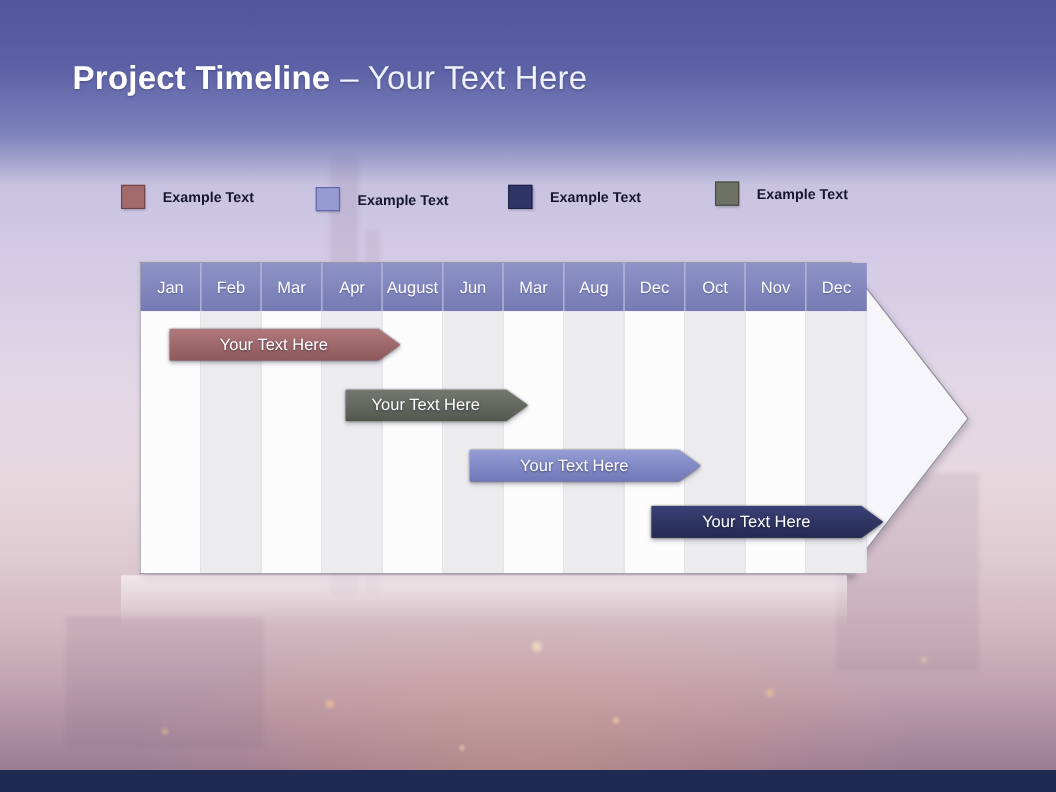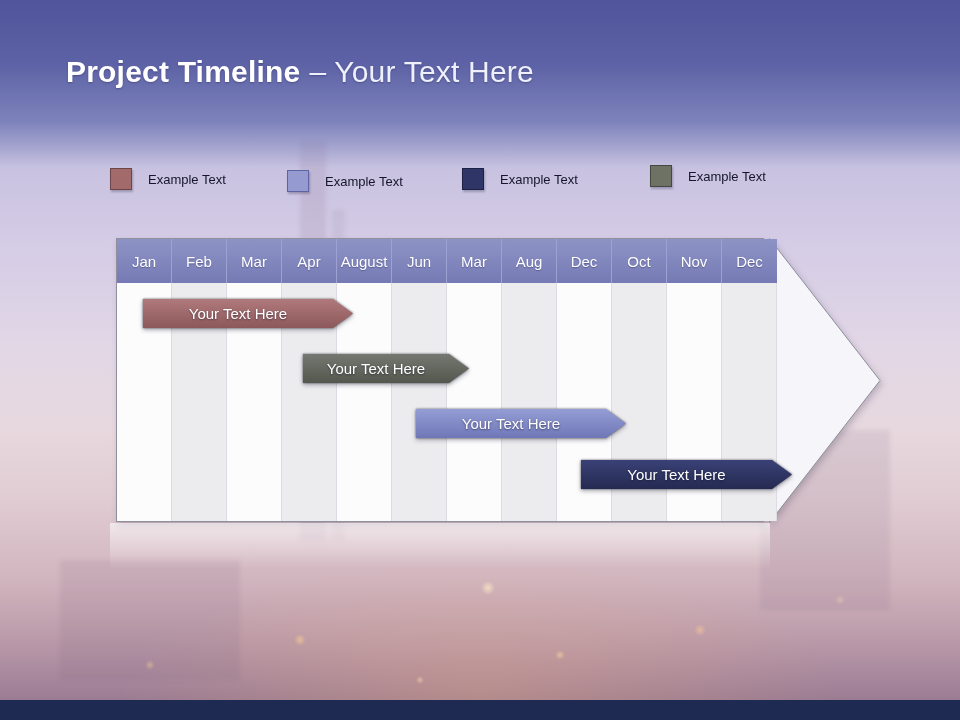--- a/index.html
+++ b/index.html
@@ -59,25 +59,25 @@
   .legend-item{position:absolute;top:168px;display:flex;align-items:center;gap:16px;}
   .legend-item.li-1{left:110px;}
   .legend-item.li-2{left:287px;top:170px;}
   .legend-item.li-3{left:462px;}
   .legend-item.li-4{left:650px;top:165px;}
   .swatch{width:20px;height:20px;display:inline-block;box-shadow:1px 2px 2px rgba(40,40,70,.3);}
   .s1{background:#a26a6b;border:1px solid #6d4547;}
   .s2{background:#959bd0;border:1px solid #5d64a4;}
   .s3{background:#2f3566;border:1px solid #1d2244;}
   .s4{background:#6e7265;border:1px solid #45483f;}
-  .legend-label{font-size:13px;font-weight:400;color:#15152c;}
+  .legend-label{font-size:13px;font-weight:700;color:#15152c;}
 
   
   .timeline{
-    position:absolute;left:116px;top:238px;width:648px;height:284px;
+    position:absolute;left:127px;top:238px;width:648px;height:284px;
     border:1px solid #8f8f9e;border-right:none;box-sizing:border-box;
     box-shadow:2px 4px 6px rgba(60,50,80,.25);
     background:#fff;
     text-align:center;
   }
   .months{display:flex;height:44px;}
   .mcell{
     flex:0 0 55px;width:55px;box-sizing:border-box;
     display:flex;align-items:center;justify-content:center;
     background:linear-gradient(180deg,#8e93c6 0%,#757ab4 100%);

